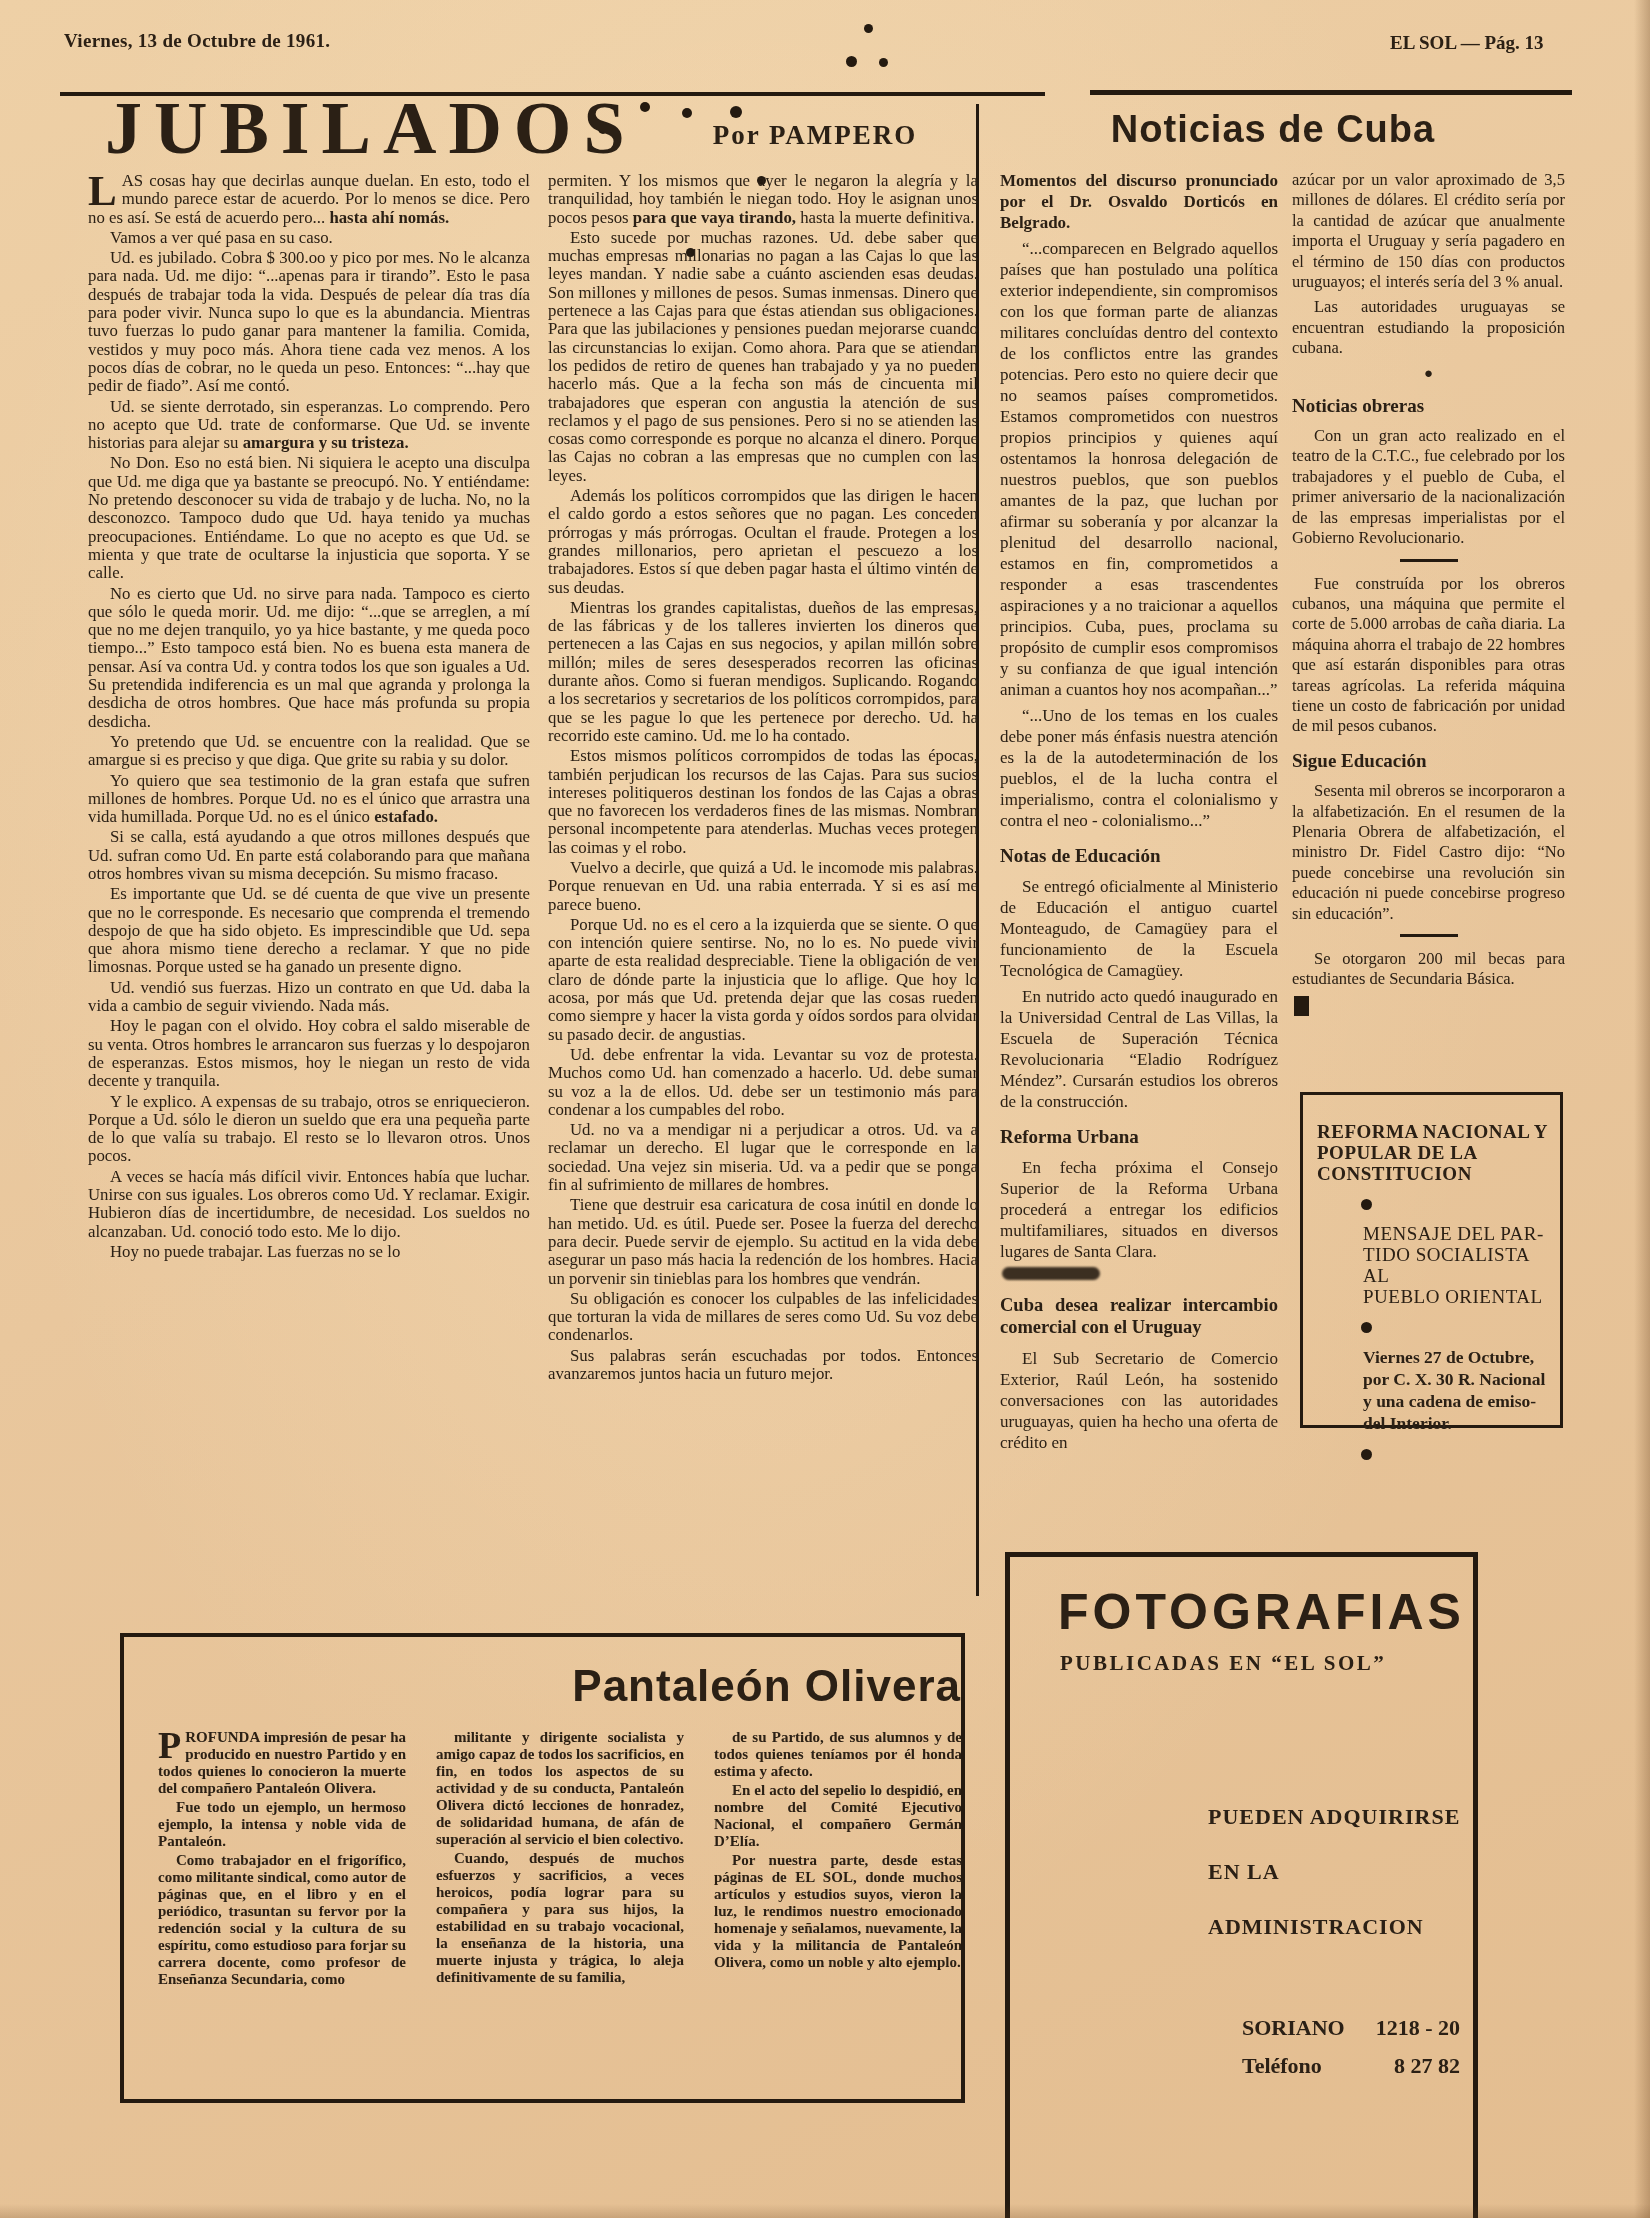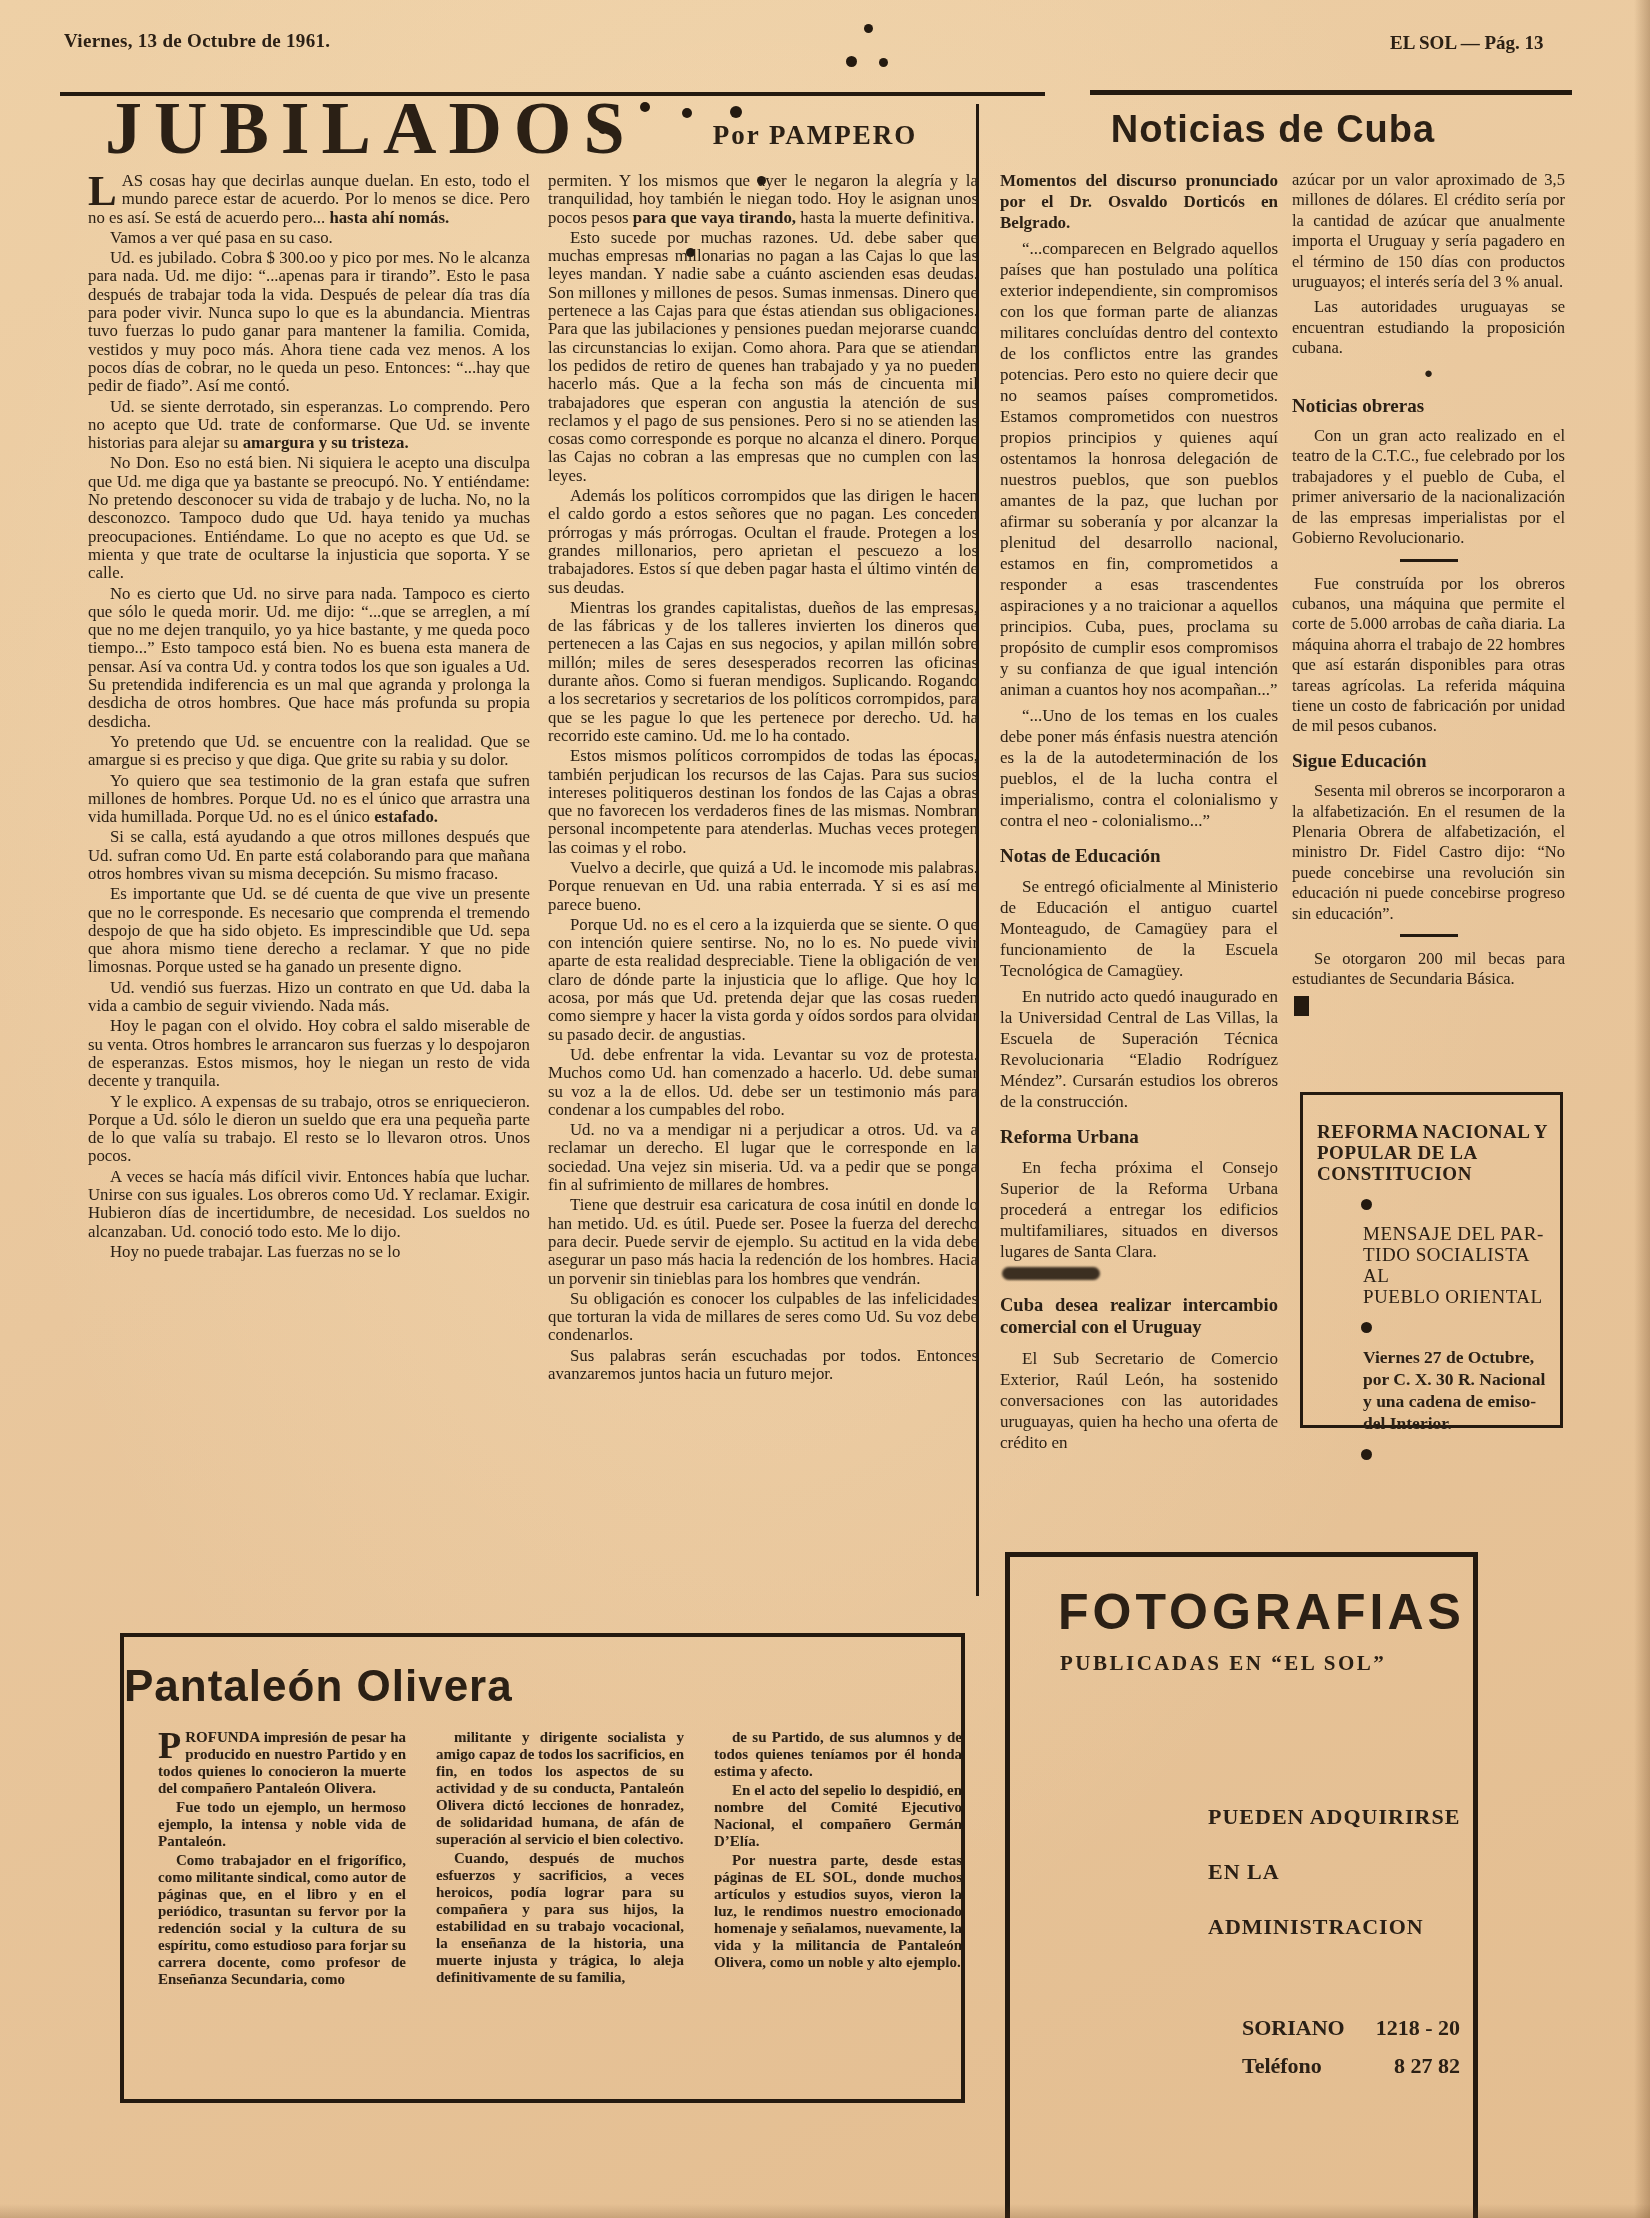--- a/index.html
+++ b/index.html
@@ -71,21 +71,21 @@
   .ref-title div{font-size:19px;line-height:21px;font-weight:bold;letter-spacing:.5px;}
   .ref-bullet{width:11px;height:11px;border-radius:50%;background:#241a10;margin:15px 0 13px 44px;}
   .ref-sub{margin-left:46px;}
   .ref-sub div{font-size:19px;line-height:21px;letter-spacing:.5px;}
   .ref-sched{margin-left:46px;}
   .ref-sched div{font-size:17.5px;line-height:22px;font-weight:bold;}
 
   
   .pant{position:absolute;left:120px;top:1633px;width:845px;height:470px;
     border:4px solid #241a10;box-sizing:border-box;}
-  .pant-title{margin:24px 0 0;text-align:left;font-family:"Liberation Sans",sans-serif;
+  .pant-title{margin:24px 0 0;text-align:right;font-family:"Liberation Sans",sans-serif;
     font-weight:bold;font-size:44px;letter-spacing:1px;}
   .pant-cols{position:absolute;left:34px;top:92px;display:flex;gap:30px;}
   .pant-col{width:248px;height:358px;overflow:hidden;text-align:justify;
     font-size:15px;line-height:17px;font-weight:bold;}
   .pant-col p{margin:0 0 2px;text-indent:18px;}
   .pant-col p.dropcap{text-indent:0;}
   .pant-col .dc{font-size:38px;line-height:30px;padding:1px 4px 0 0;}
 
   
   .fotos{position:absolute;left:1005px;top:1552px;width:473px;height:672px;

